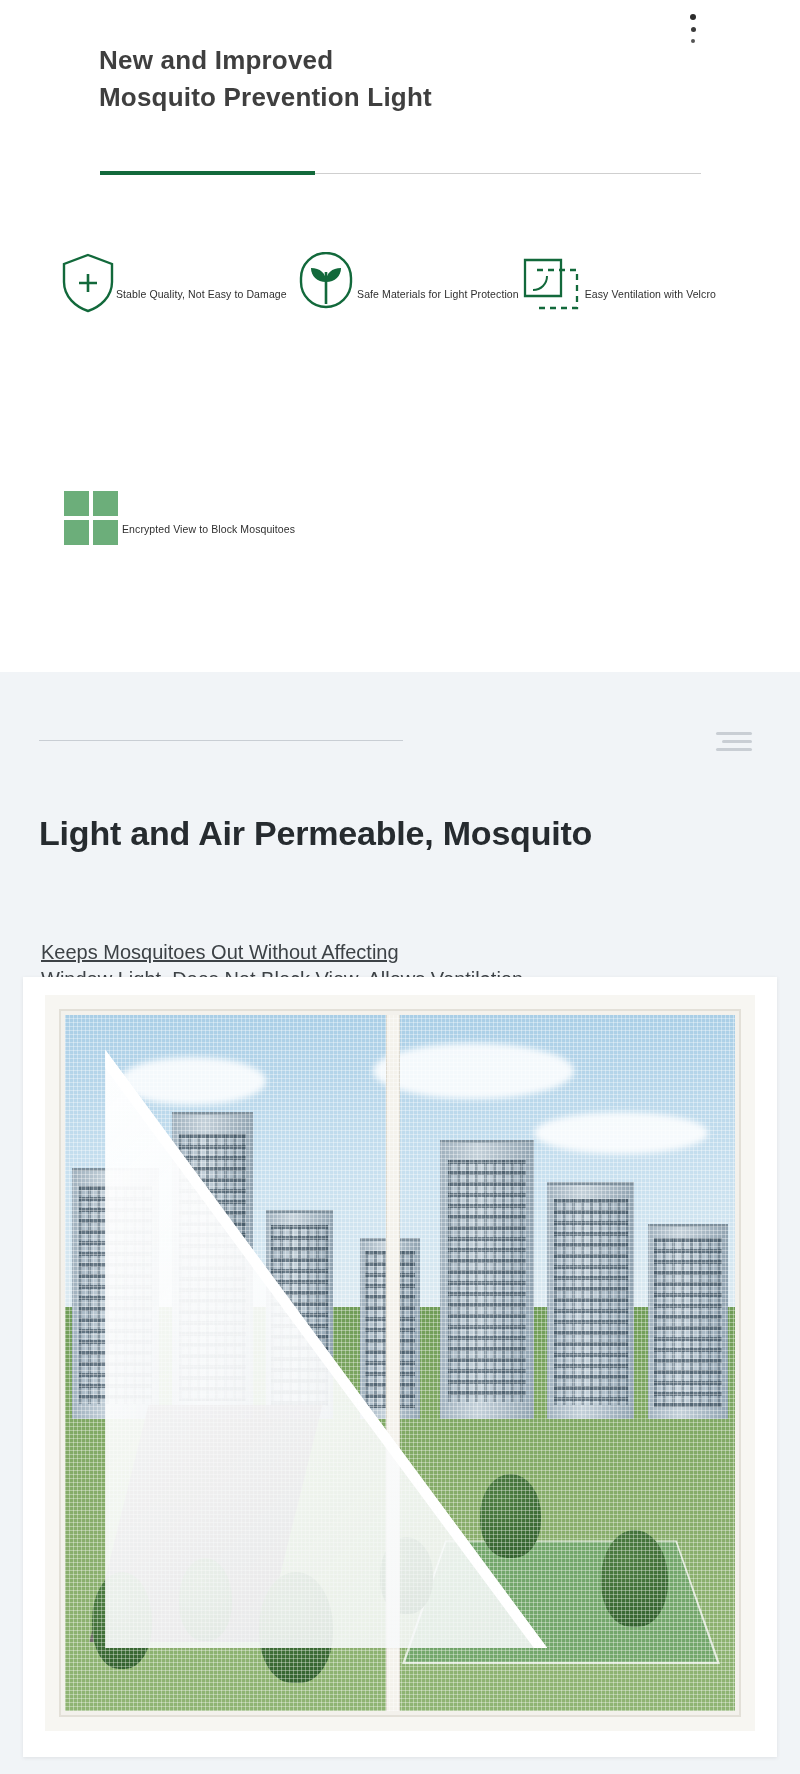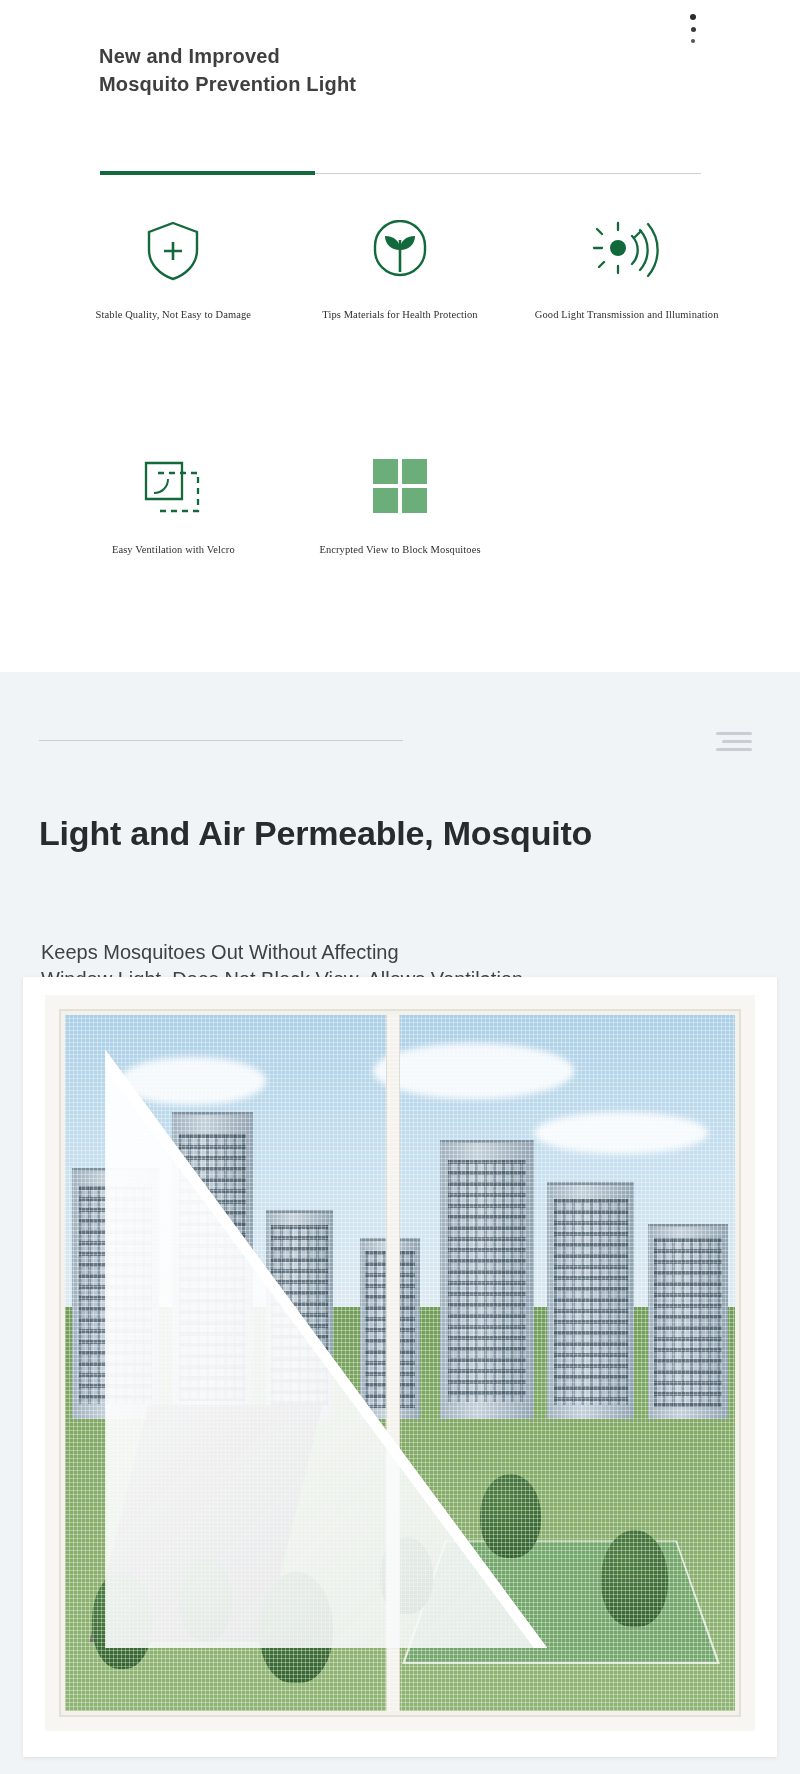--- a/index.html
+++ b/index.html
@@ -41,21 +41,21 @@
     border-radius: 50%;
     background: #2b2b2b;
   }
   .dots span:nth-child(2) { width: 5px; height: 5px; background:#3a3a3a; }
   .dots span:nth-child(3) { width: 4px; height: 4px; background:#555; }
 
   .headline {
     position: absolute;
     left: 99px;
     top: 42px;
-    font-size: 20px;
+    font-size: 26px;
     line-height: 1.42;
     font-weight: bold;
     color: #3f3f3f;
     letter-spacing: .2px;
   }
   .headline .l2 { display: block; }
 
   .rule {
     position: absolute;
     left: 100px;
@@ -78,24 +78,23 @@
     left: 60px;
     top: 215px;
     width: 680px;
     display: grid;
     grid-template-columns: repeat(3, 1fr);
     grid-template-rows: 135px 135px;
     row-gap: 100px;
   }
   .feature {
     display: flex;
-    flex-direction: column;
+    flex-direction: row;
     align-items: center;
     justify-content: flex-start;
-    font-family: Liberation Serif, serif;
   }
   .feature .ico {
     height: 72px;
     display: flex;
     align-items: center;
     justify-content: center;
   }
   .feature .cap {
     margin-top: 22px;
     font-size: 10.5px;
@@ -154,20 +153,21 @@
     letter-spacing: -0.2px;
   }
   .hero-sub {
     position: absolute;
     left: 41px;
     top: 267px;
     width: 700px;
     font-size: 20px;
     line-height: 1.33;
     color: #3d4246;
+    text-decoration: underline;
   }
 
   .hero-photo {
     position: absolute;
     left: 23px;
     top: 305px;
     width: 754px;
     height: 780px;
     background: #ffffff;
     box-shadow: 0 1px 4px rgba(0,0,0,.08);
@@ -315,35 +315,23 @@
 
       <div class="feature">
         <div class="ico">
           <svg width="62" height="62" viewBox="0 0 62 62" fill="none" stroke="#12693b" stroke-width="2.4">
             <path d="M6 26 A25 25 0 0 1 56 26 V30 A25 25 0 0 1 6 30 Z" stroke="#12693b"></path>
             <path d="M31 20 V52" stroke-width="2.6"></path>
             <path d="M31 30 C22 30 16 24 16 16 C25 16 31 21 31 30 Z" fill="#12693b" stroke="none"></path>
             <path d="M31 30 C40 30 46 24 46 16 C37 16 31 21 31 30 Z" fill="#12693b" stroke="none"></path>
           </svg>
         </div>
-        <div class="cap">Tips Materials for Health Protection</div>
+        <div class="cap">Safe Materials for Light Protection</div>
       </div>
 
-      <div class="feature">
-        <div class="ico">
-          <svg width="78" height="62" viewBox="0 0 78 62" fill="none" stroke="#12693b" stroke-width="2.3" stroke-linecap="round">
-            <circle cx="30" cy="28" r="8" fill="#12693b" stroke="none"></circle>
-            <path d="M30 10 V3 M30 53 V46 M14 28 H6 M47 17 L53 11 M14 14 L9 9 M16 42 L11 47"></path>
-            <path d="M44 16 A20 20 0 0 1 44 44"></path>
-            <path d="M52 10 A30 30 0 0 1 52 50"></path>
-            <path d="M60 4 A40 40 0 0 1 60 56"></path>
-          </svg>
-        </div>
-        <div class="cap">Good Light Transmission and Illumination</div>
-      </div>
 
       <div class="feature">
         <div class="ico">
           <svg width="66" height="62" viewBox="0 0 66 62" fill="none" stroke="#12693b" stroke-width="2.3">
             <path d="M6 8 H42 V44 H6 Z"></path>
             <path d="M18 18 H58 V56 H18" stroke-dasharray="6 5"></path>
             <path d="M14 38 C22 38 28 32 28 24" stroke-width="2"></path>
           </svg>
         </div>
         <div class="cap">Easy Ventilation with Velcro</div>

